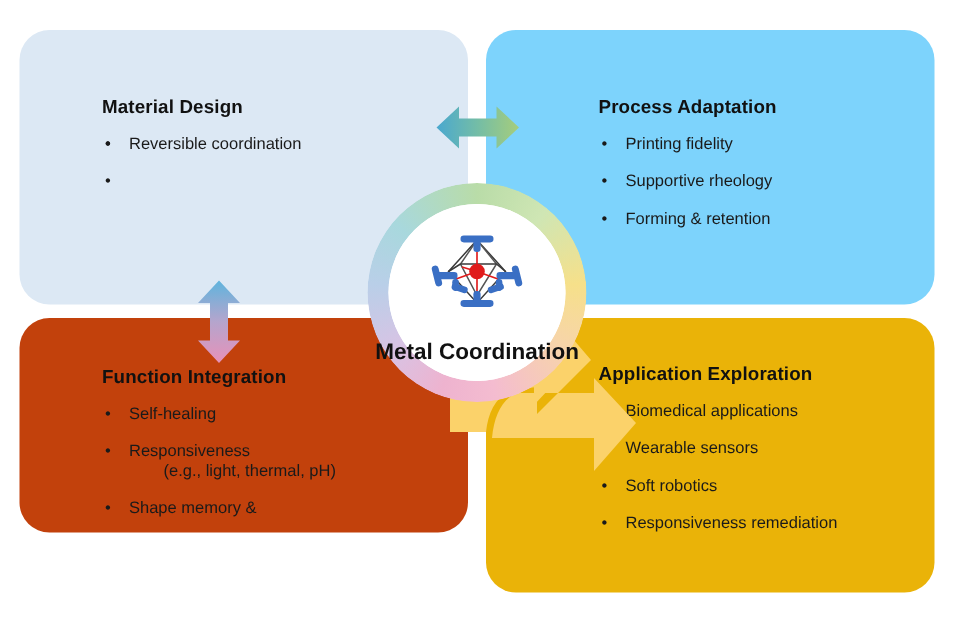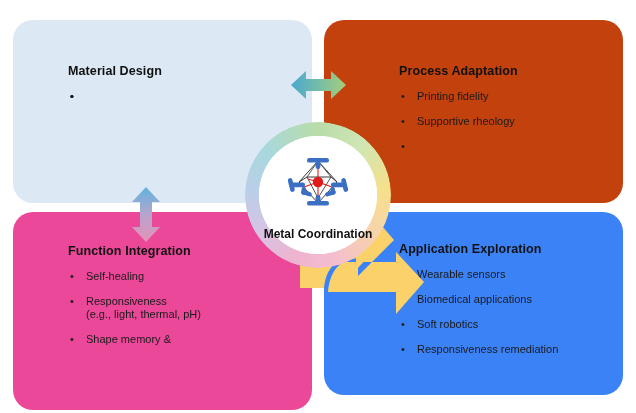--- a/index.html
+++ b/index.html
@@ -19,23 +19,23 @@
     padding-left: 45px;
   }
 
   
   .panel {
     position: absolute;
     border-radius: 20px;
     box-sizing: border-box;
   }
   .panel-tl { left: 13px;  top: 20px;  width: 299px; height: 183px; background: #dce8f4; }
-  .panel-tr { left: 324px; top: 20px;  width: 299px; height: 183px; background: #c2410c; }
-  .panel-bl { left: 13px;  top: 212px; width: 299px; height: 198px; background: #ec4899; }
-  .panel-br { left: 324px; top: 212px; width: 299px; height: 183px; background: #3b82f6; }
+  .panel-tr { left: 324px; top: 20px;  width: 299px; height: 183px; background: #7dd3fc; }
+  .panel-bl { left: 13px;  top: 212px; width: 299px; height: 143px; background: #c2410c; }
+  .panel-br { left: 324px; top: 212px; width: 299px; height: 183px; background: #eab308; }
 
   .panel-inner {
     position: absolute;
     left: 0; top: 0;
   }
   .panel-title {
     font-size: 12.5px;
     font-weight: bold;
     color: #111111;
     letter-spacing: 0.1px;
@@ -57,20 +57,21 @@
   .bullet-item .dot {
     position: absolute;
     left: 2px;
     top: 0px;
     font-size: 11px;
     line-height: 13px;
     color: #1a1a1a;
   }
   .bullet-item .line2 {
     display: block;
+    margin-left: 23px;
   }
 
   
   .content-tl { left: 55px; top: 44px; }
   .content-tr { left: 75px; top: 44px; }
   .content-bl { left: 55px; top: 32px; }
   .content-br { left: 75px; top: 30px; }
 
   
   #ring {
@@ -121,21 +122,21 @@
     flex-direction: column;
     align-items: center;
     justify-content: center;
   }
   #center-icon {
     width: 62px;
     height: 58px;
     margin-top: 4px;
   }
   #center-label {
-    font-size: 12px;
+    font-size: 15px;
     font-weight: bold;
     color: #111111;
     margin-top: 16px;
     white-space: nowrap;
   }
 
   
   .arrow {
     position: absolute;
   }
@@ -150,20 +151,21 @@
 
   <div class="panel panel-tl">
     <div class="panel-inner content-tl">
       <div class="panel-title">Material Design</div>
       <ul class="bullet-list">
         <li class="bullet-item">
           <span class="dot">•</span>
         </li>
         <li class="bullet-item">
           <span class="dot">•</span>
+          <span>Reversible coordination</span>
         </li>
         <li class="bullet-item">
           <span class="dot">•</span>
         </li>
       </ul>
     </div>
   </div>
 
   <div class="panel panel-tr">
     <div class="panel-inner content-tr">
@@ -172,20 +174,21 @@
         <li class="bullet-item">
           <span class="dot">•</span>
           <span>Printing fidelity</span>
         </li>
         <li class="bullet-item">
           <span class="dot">•</span>
           <span>Supportive rheology</span>
         </li>
         <li class="bullet-item">
           <span class="dot">•</span>
+          <span>Forming &amp; retention</span>
         </li>
       </ul>
     </div>
   </div>
 
   <div class="panel panel-bl">
     <div class="panel-inner content-bl">
       <div class="panel-title">Function Integration</div>
       <ul class="bullet-list">
         <li class="bullet-item">
@@ -204,25 +207,25 @@
       </ul>
     </div>
   </div>
 
   <div class="panel panel-br">
     <div class="panel-inner content-br">
       <div class="panel-title">Application Exploration</div>
       <ul class="bullet-list">
         <li class="bullet-item">
           <span class="dot">•</span>
+          <span>Biomedical applications</span>
+        </li>
+        <li class="bullet-item">
+          <span class="dot">•</span>
           <span>Wearable sensors</span>
-        </li>
-        <li class="bullet-item">
-          <span class="dot">•</span>
-          <span>Biomedical applications</span>
         </li>
         <li class="bullet-item">
           <span class="dot">•</span>
           <span>Soft robotics</span>
         </li>
         <li class="bullet-item">
           <span class="dot">•</span>
           <span>Responsiveness remediation</span>
         </li>
       </ul>

